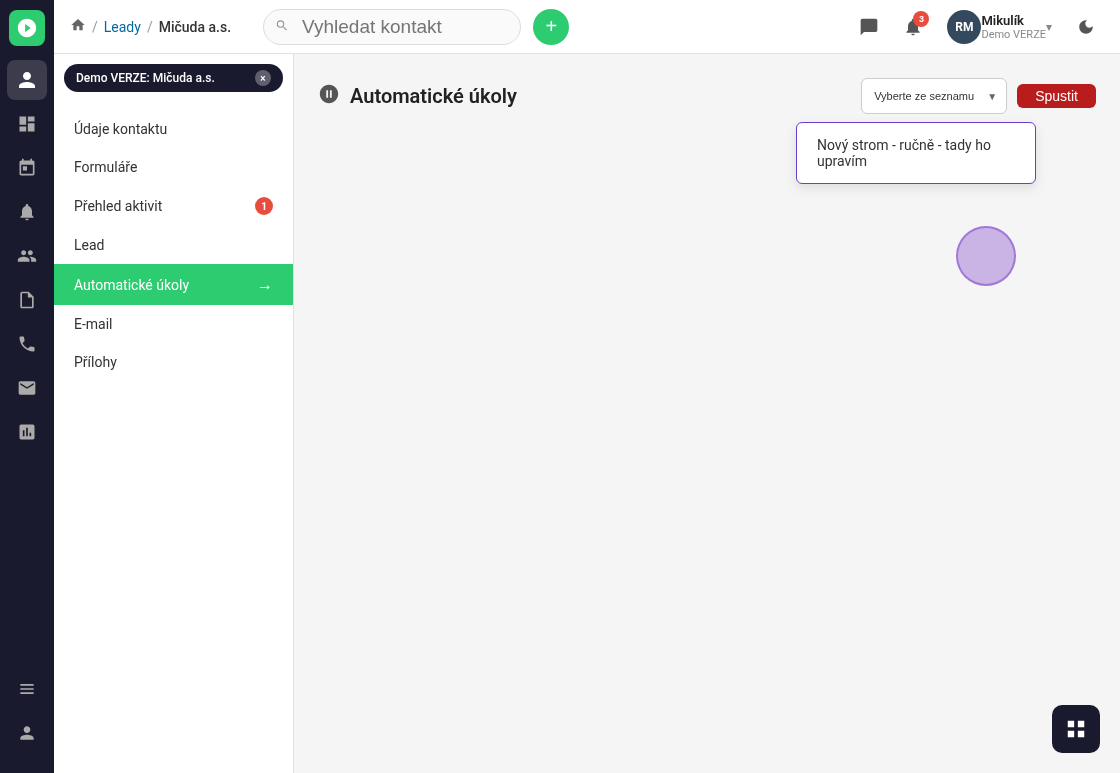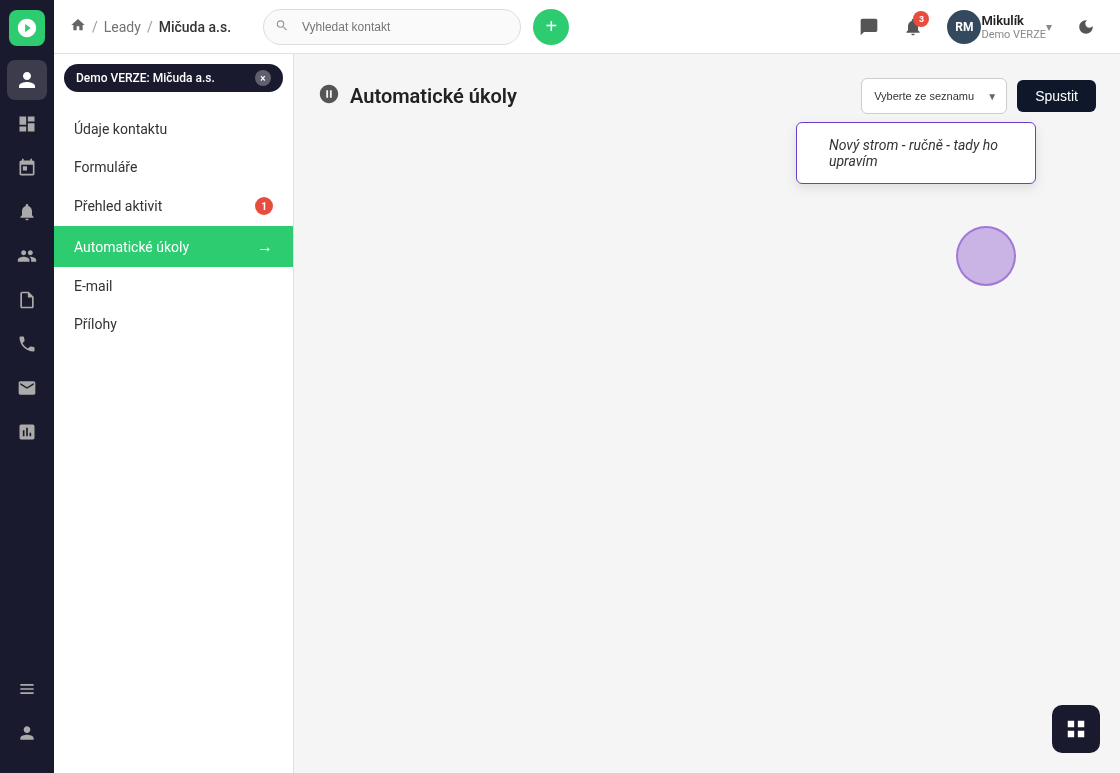--- a/index.html
+++ b/index.html
@@ -67,35 +67,35 @@
     }
     .breadcrumb {
       display: flex;
       align-items: center;
       gap: 6px;
       color: #555;
       font-size: 14px;
     }
     .breadcrumb-home { color: #666; cursor: pointer; }
     .breadcrumb-sep { color: #999; }
-    .breadcrumb-leady { color: #737373; cursor: pointer; }
+    .breadcrumb-leady { color: #0369a1; cursor: pointer; }
     .breadcrumb-contact { color: #333; font-weight: 500; }
     .header-search {
       flex: 1;
       max-width: 420px;
       margin-left: 20px;
       position: relative;
     }
     .header-search input {
       width: 100%;
       height: 36px;
       border: 1px solid #ddd;
       border-radius: 20px;
       padding: 0 16px 0 38px;
-      font-size: 12px;
+      font-size: 19px;
       color: #999;
       outline: none;
       background: #fafafa;
     }
     .header-search-icon {
       position: absolute;
       left: 12px;
       top: 50%;
       transform: translateY(-50%);
       color: #999;
@@ -312,44 +312,43 @@
       content: '▼';
       position: absolute;
       right: 10px;
       top: 50%;
       transform: translateY(-50%);
       font-size: 10px;
       color: #666;
       pointer-events: none;
     }
     .run-btn {
-      height: 32px;
+      height: 24px;
       padding: 0 18px;
-      background: #0f172a;
+      background: #b91c1c;
       border: none;
       border-radius: 6px;
       color: white;
       font-size: 14px;
       font-weight: 500;
       cursor: pointer;
     }
 
     
     .dropdown-popup {
       position: absolute;
       top: 44px;
       right: 60px;
       background: white;
       border: 1.5px solid #6c3fc9;
       border-radius: 6px;
-      padding: 4px 16px;
+      padding: 4px 4px;
       min-width: 240px;
       z-index: 100;
       box-shadow: 0 4px 12px rgba(0,0,0,0.1);
-      font-style: italic;
     }
     .dropdown-option {
       padding: 10px 16px;
       font-size: 14px;
       color: #333;
       cursor: pointer;
     }
 
     
     .cursor-circle {
@@ -513,20 +512,23 @@
         <div class="sidebar-item">
           <span>Údaje kontaktu</span>
         </div>
         <div class="sidebar-item">
           <span>Formuláře</span>
         </div>
         <div class="sidebar-item">
           <span>Přehled aktivit</span>
           <span class="sidebar-item-badge">1</span>
         </div>
+        <div class="sidebar-item">
+          <span>Lead</span>
+        </div>
         <div class="sidebar-item active">
           <span>Automatické úkoly</span>
           <span class="sidebar-item-arrow">→</span>
         </div>
         <div class="sidebar-item">
           <span>E-mail</span>
         </div>
         <div class="sidebar-item">
           <span>Přílohy</span>
         </div>

